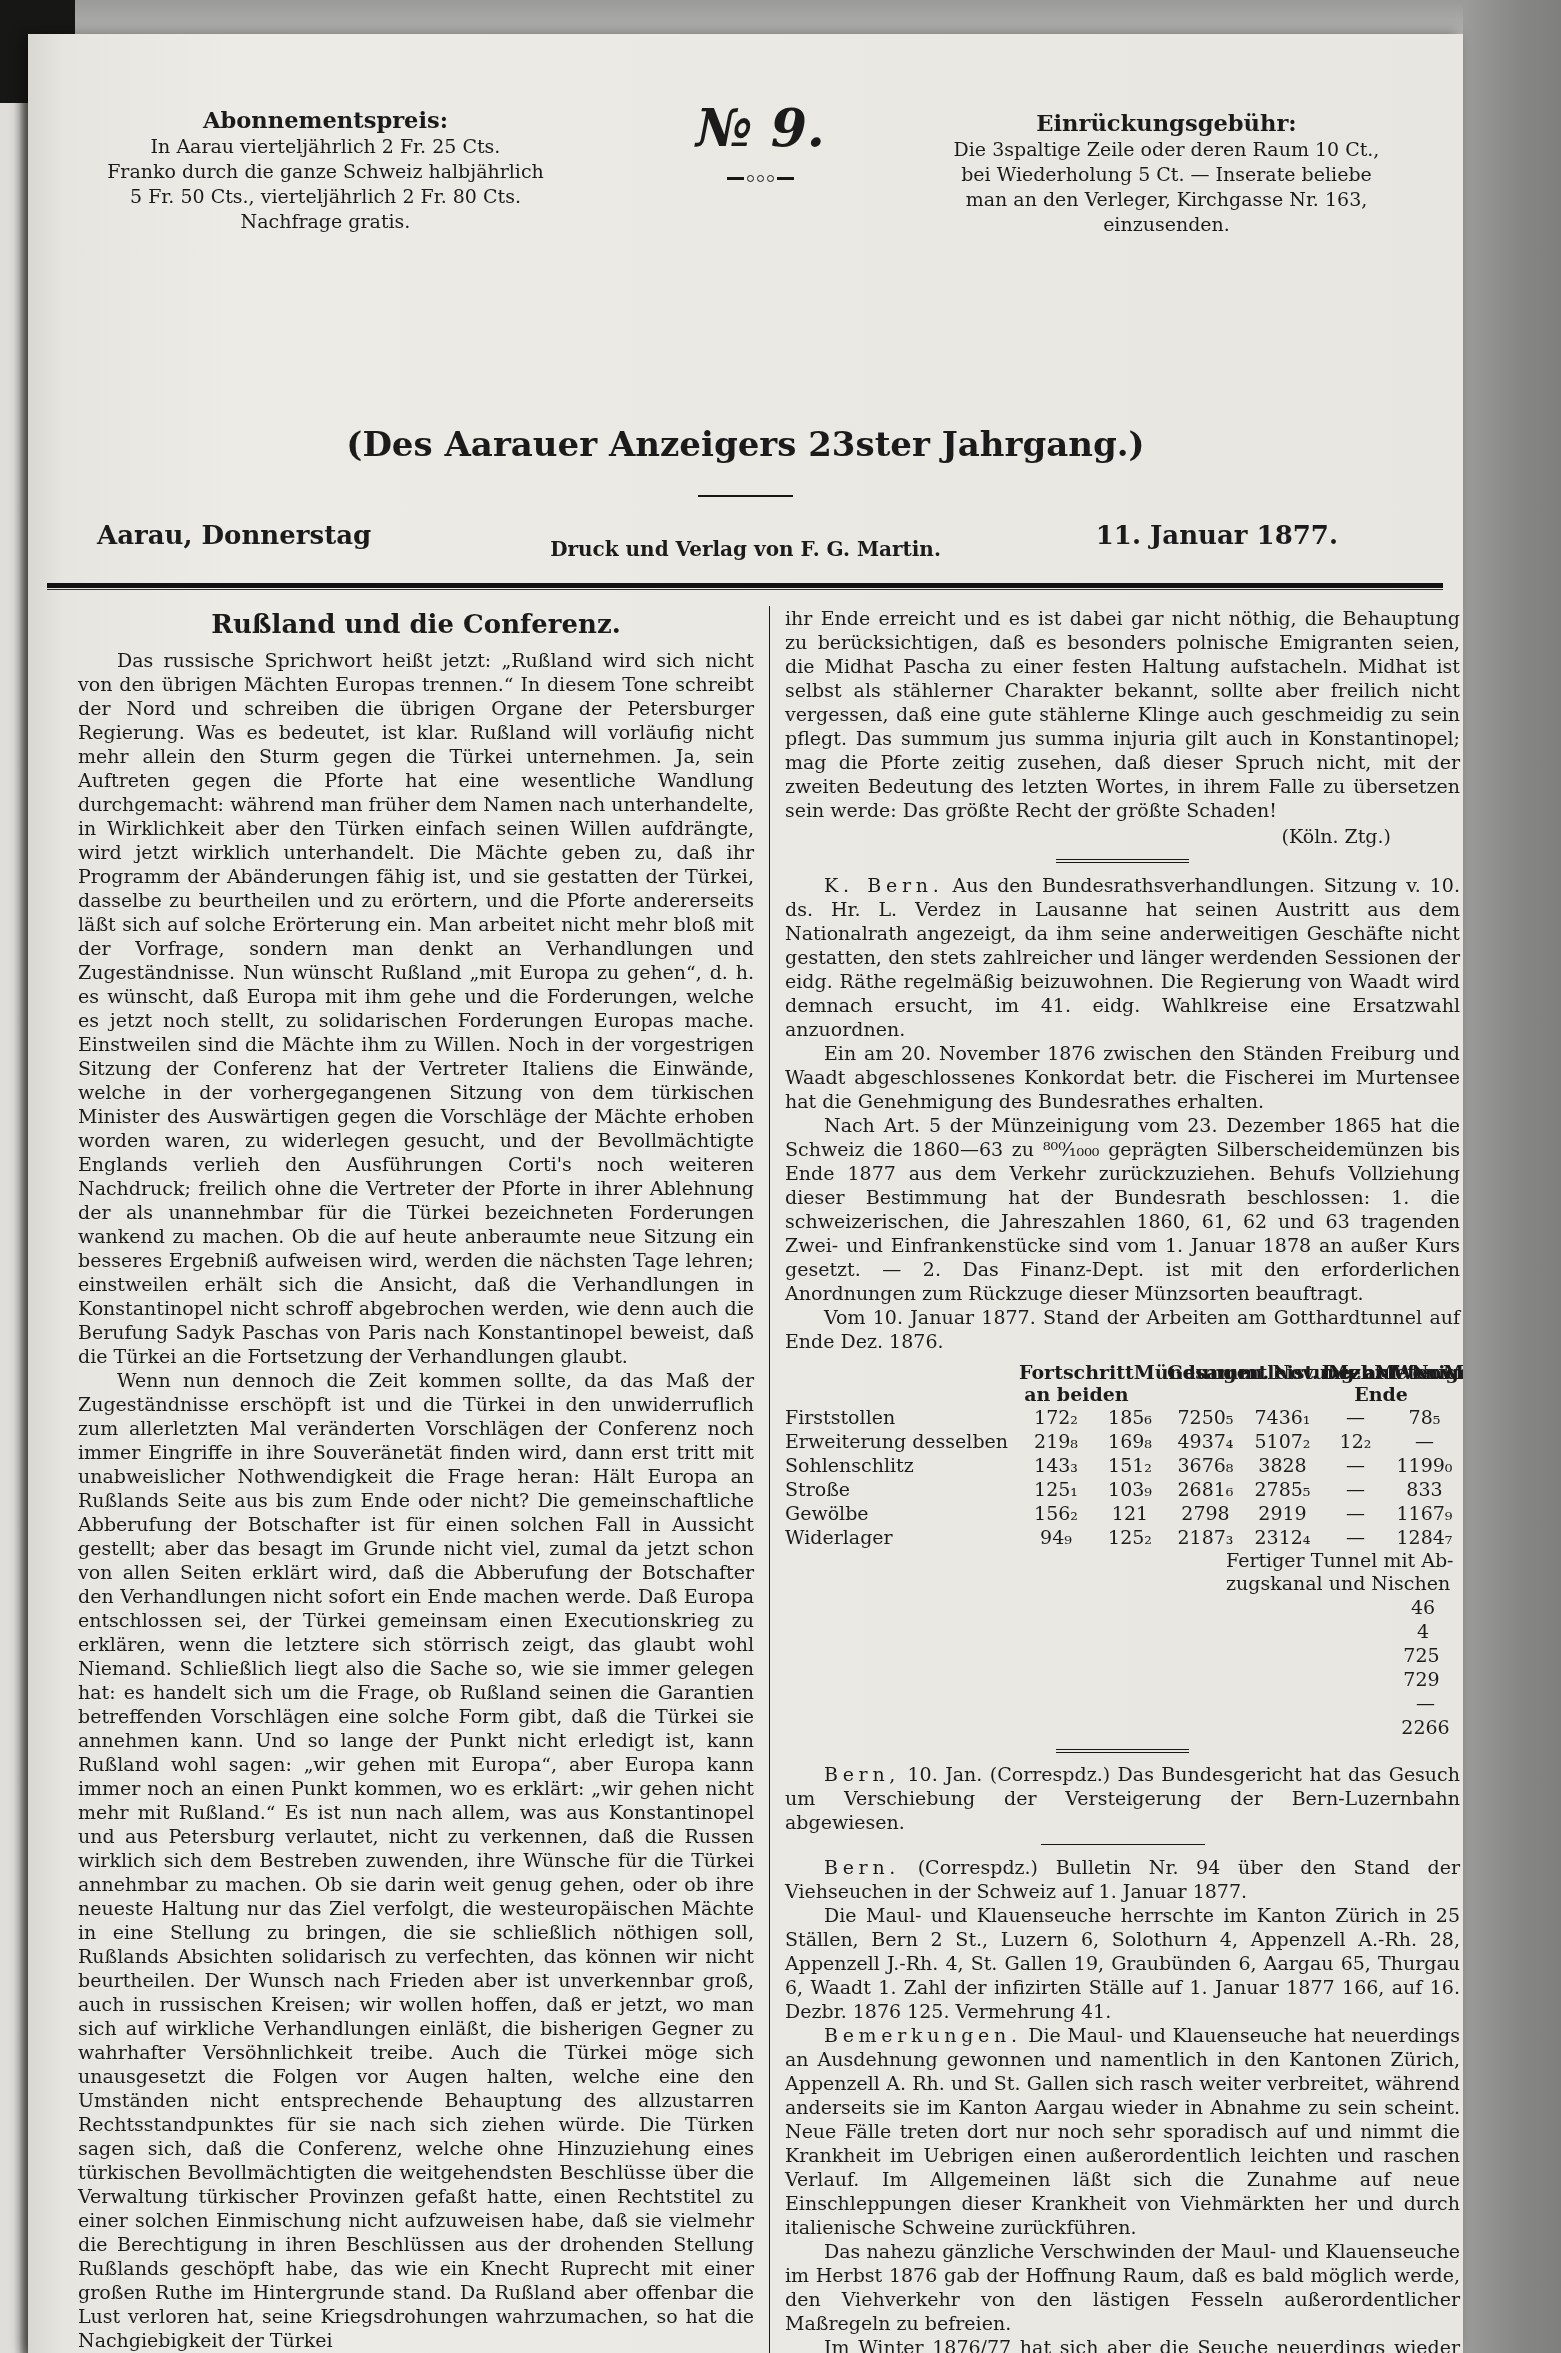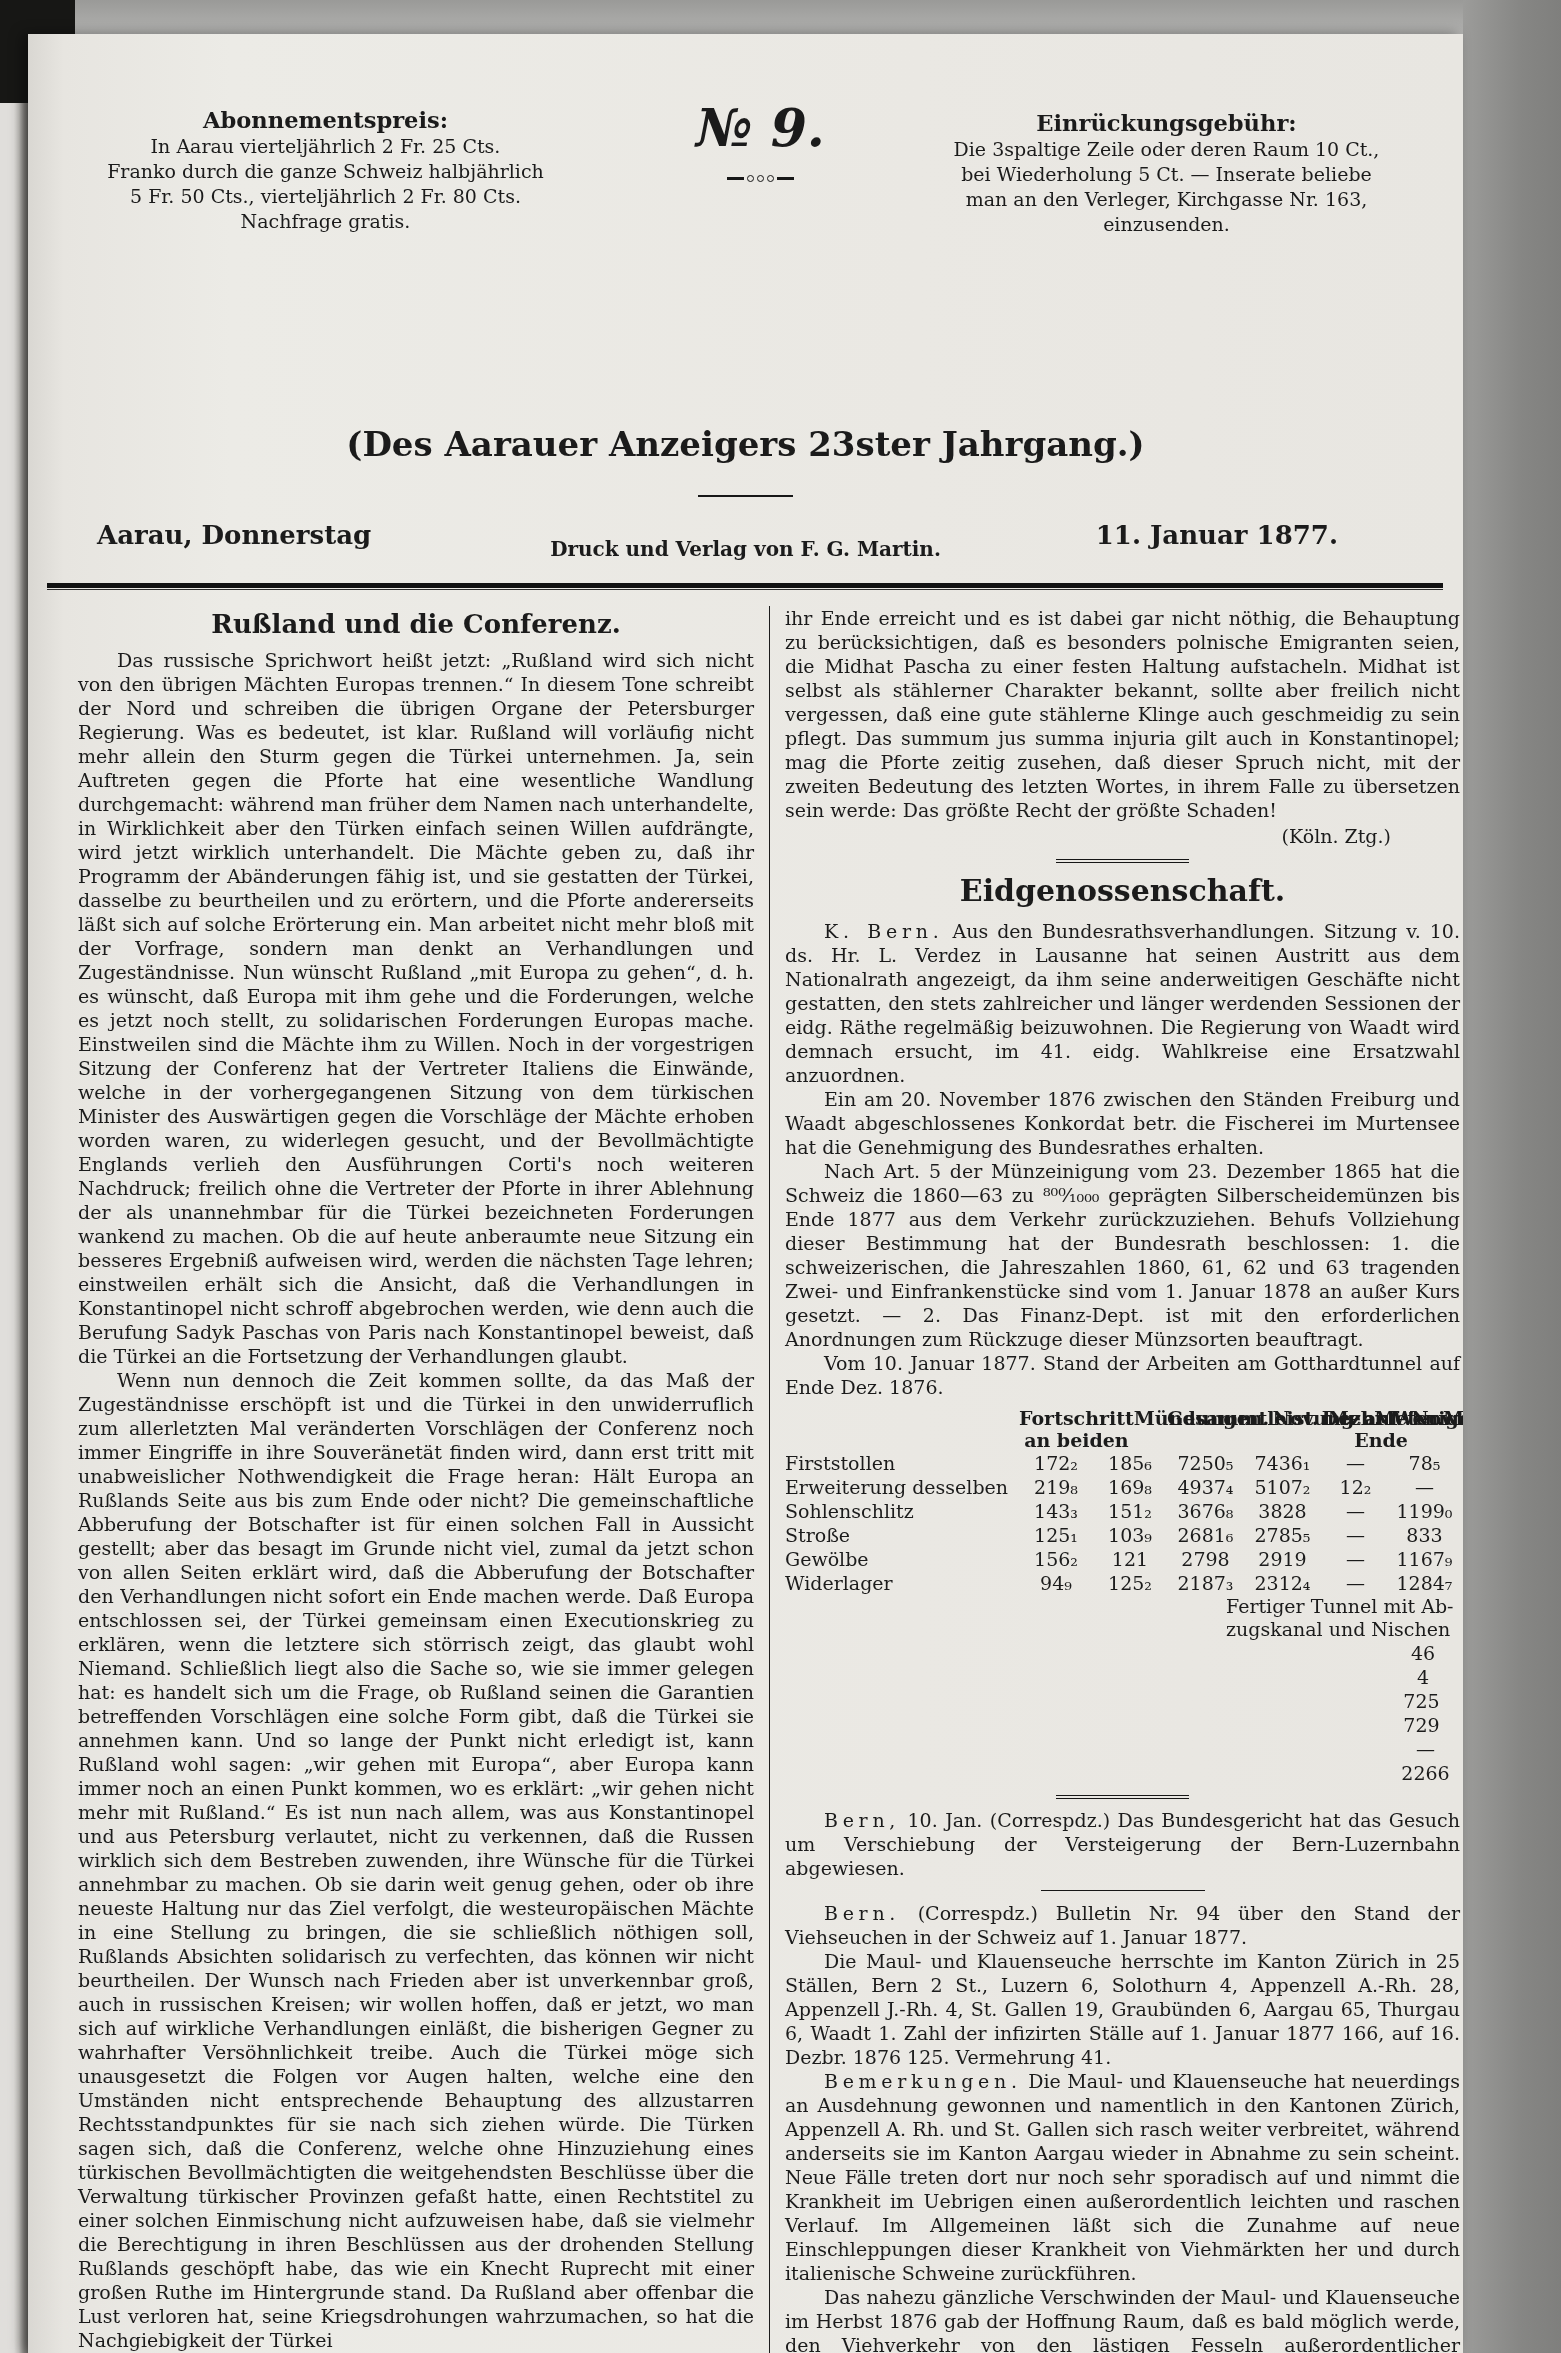--- a/index.html
+++ b/index.html
@@ -145,21 +145,20 @@
       <div class="gutter">
         <div class="vline"></div>
       </div>
 
       <div class="col-right">
         <p class="body">ihr Ende erreicht und es ist dabei gar nicht nöthig, die Behauptung zu berücksichtigen, daß es besonders polnische Emigranten seien, die Midhat Pascha zu einer festen Haltung aufstacheln. Midhat ist selbst als stählerner Charakter bekannt, sollte aber freilich nicht vergessen, daß eine gute stählerne Klinge auch geschmeidig zu sein pflegt. Das summum jus summa injuria gilt auch in Konstantinopel; mag die Pforte zeitig zusehen, daß dieser Spruch nicht, mit der zweiten Bedeutung des letzten Wortes, in ihrem Falle zu übersetzen sein werde: Das größte Recht der größte Schaden!</p>
         <p class="attribution">(Köln. Ztg.)</p>
 
         <div class="divider-double"></div>
 
-        <div class="section-title">Eidgenossenschaft.</div>
 
         <p class="body ind"><span class="spaced">K. Bern.</span><span> Aus den Bundesrathsverhandlungen. Sitzung v. 10. ds. Hr. L. Verdez in Lausanne hat seinen Austritt aus dem Nationalrath angezeigt, da ihm seine anderweitigen Geschäfte nicht gestatten, den stets zahlreicher und länger werdenden Sessionen der eidg. Räthe regelmäßig beizuwohnen. Die Regierung von Waadt wird demnach ersucht, im 41. eidg. Wahlkreise eine Ersatzwahl anzuordnen.</span></p>
 
         <p class="body ind">Ein am 20. November 1876 zwischen den Ständen Freiburg und Waadt abgeschlossenes Konkordat betr. die Fischerei im Murtensee hat die Genehmigung des Bundesrathes erhalten.</p>
 
         <p class="body ind">Nach Art. 5 der Münzeinigung vom 23. Dezember 1865 hat die Schweiz die 1860—63 zu ⁸⁰⁰⁄₁₀₀₀ geprägten Silberscheidemünzen bis Ende 1877 aus dem Verkehr zurückzuziehen. Behufs Vollziehung dieser Bestimmung hat der Bundesrath beschlossen: 1. die schweizerischen, die Jahreszahlen 1860, 61, 62 und 63 tragenden Zwei- und Einfrankenstücke sind vom 1. Januar 1878 an außer Kurs gesetzt. — 2. Das Finanz-Dept. ist mit den erforderlichen Anordnungen zum Rückzuge dieser Münzsorten beauftragt.</p>
 
         <p class="body ind">Vom 10. Januar 1877. Stand der Arbeiten am Gotthardtunnel auf Ende Dez. 1876.</p>
 
         <div class="ttable">

